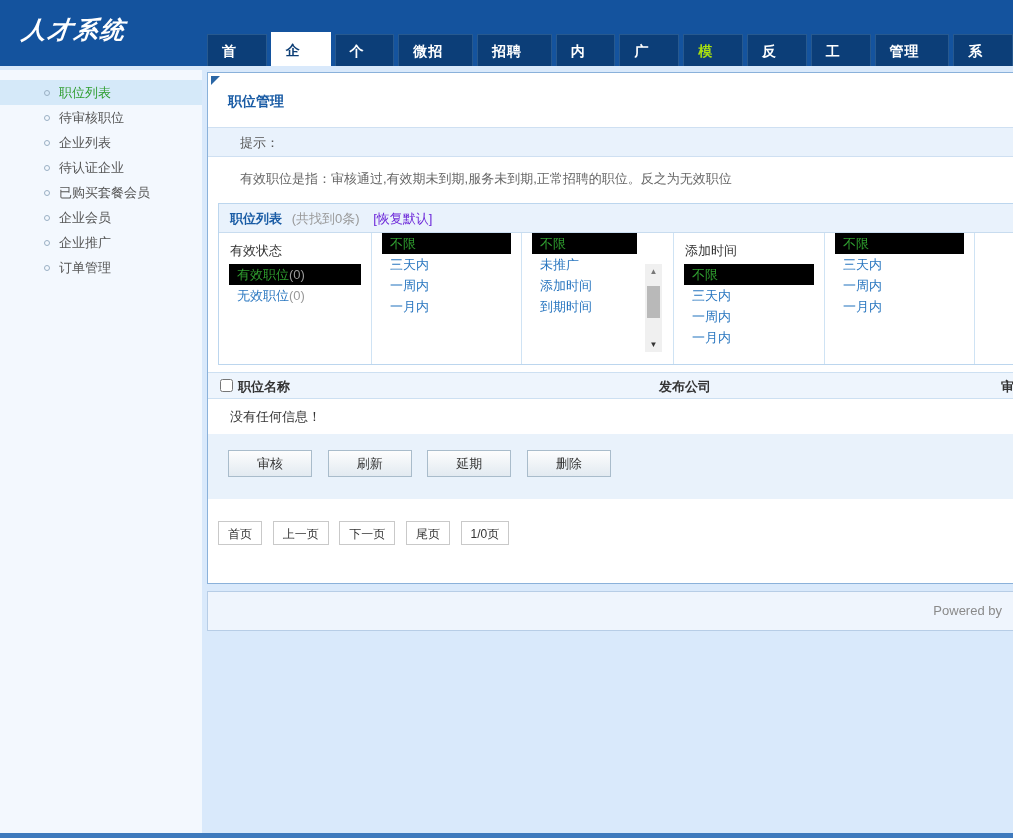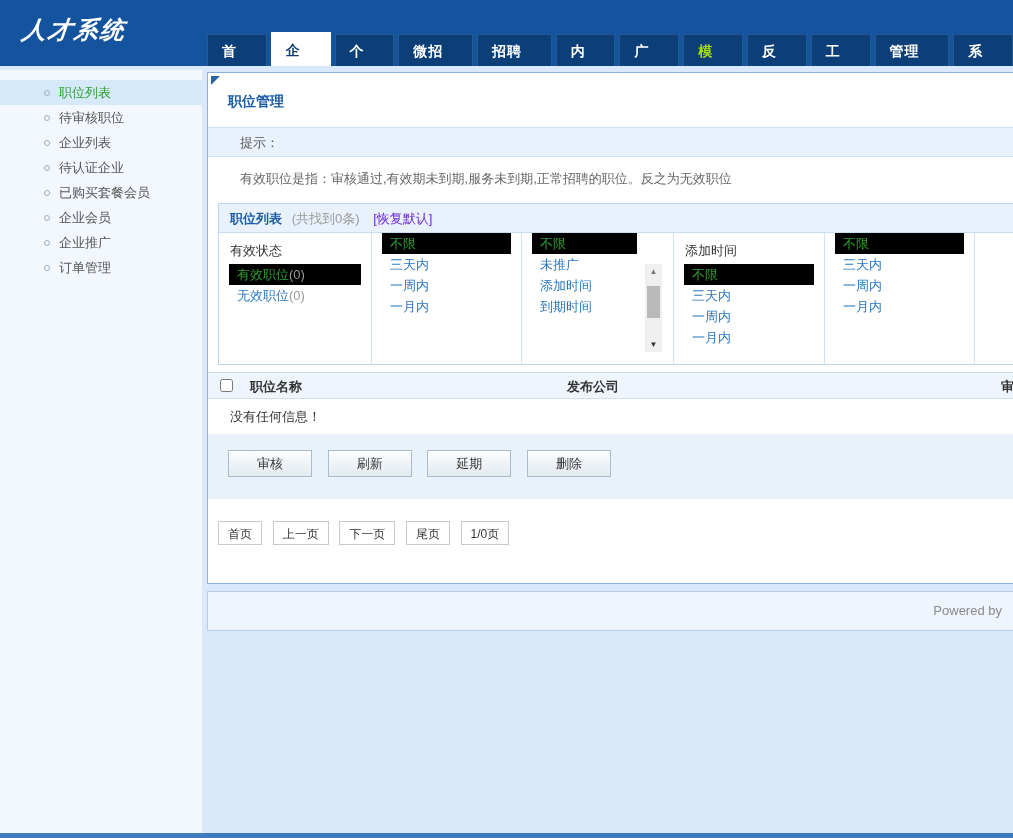--- a/index.html
+++ b/index.html
@@ -47,23 +47,23 @@
   .fcol .opt .c { color:#999; }
   .fcol .opt.selected { background:#000000; color:#2f9e2f; }
   .fcol.has-scroll .opt { margin-right:36px; }
   .vscroll { position:absolute; right:11px; top:31px; width:17px; height:88px; background:#f0f0f0; }
   .vscroll .arr { position:absolute; left:0; width:17px; height:15px; text-align:center; font-size:8px; color:#777; line-height:15px; }
   .vscroll .arr.up { top:0; }
   .vscroll .arr.down { bottom:0; color:#333; }
   .vscroll .thumb { position:absolute; left:2px; top:22px; width:13px; height:32px; background:#b9b9b9; }
 
   .tablehead { position:relative; margin-top:7px; height:27px; line-height:27px; background:#eef5fd; border-top:1px solid #cde0f2; border-bottom:1px solid #cde0f2; }
-  .tablehead .th-name { position:absolute; left:42px; font-weight:bold; }
+  .tablehead .th-name { position:absolute; left:30px; font-weight:bold; }
   .tablehead input[type=checkbox] { position:absolute; left:12px; top:6px; width:13px; height:13px; }
-  .tablehead .th-company { position:absolute; left:250px; width:270px; text-align:center; font-weight:bold; }
+  .tablehead .th-company { position:absolute; left:233px; width:270px; text-align:right; font-weight:bold; }
   .tablehead .th-audit { position:absolute; left:793px; font-weight:bold; }
   .emptyrow { height:35px; line-height:35px; padding-left:22px; background:#fff; }
 
   .actionbar { height:65px; background:#e9f2fb; padding:16px 0 0 20px; }
   .actionbar button { width:84px; height:27px; margin-right:12px; border:1px solid #a9bccb; background:linear-gradient(#fdfdfd,#e2eaf1); color:#333; font-size:13px; font-family:inherit; cursor:pointer; }
 
   .pager { margin:22px 0 0 10px; }
   .pager .pbtn { display:inline-block; height:24px; line-height:24px; padding:0 9px; margin-right:7px; border:1px solid #c9c9c9; background:#fff; color:#333; font-size:12px; cursor:pointer; }
 
   

